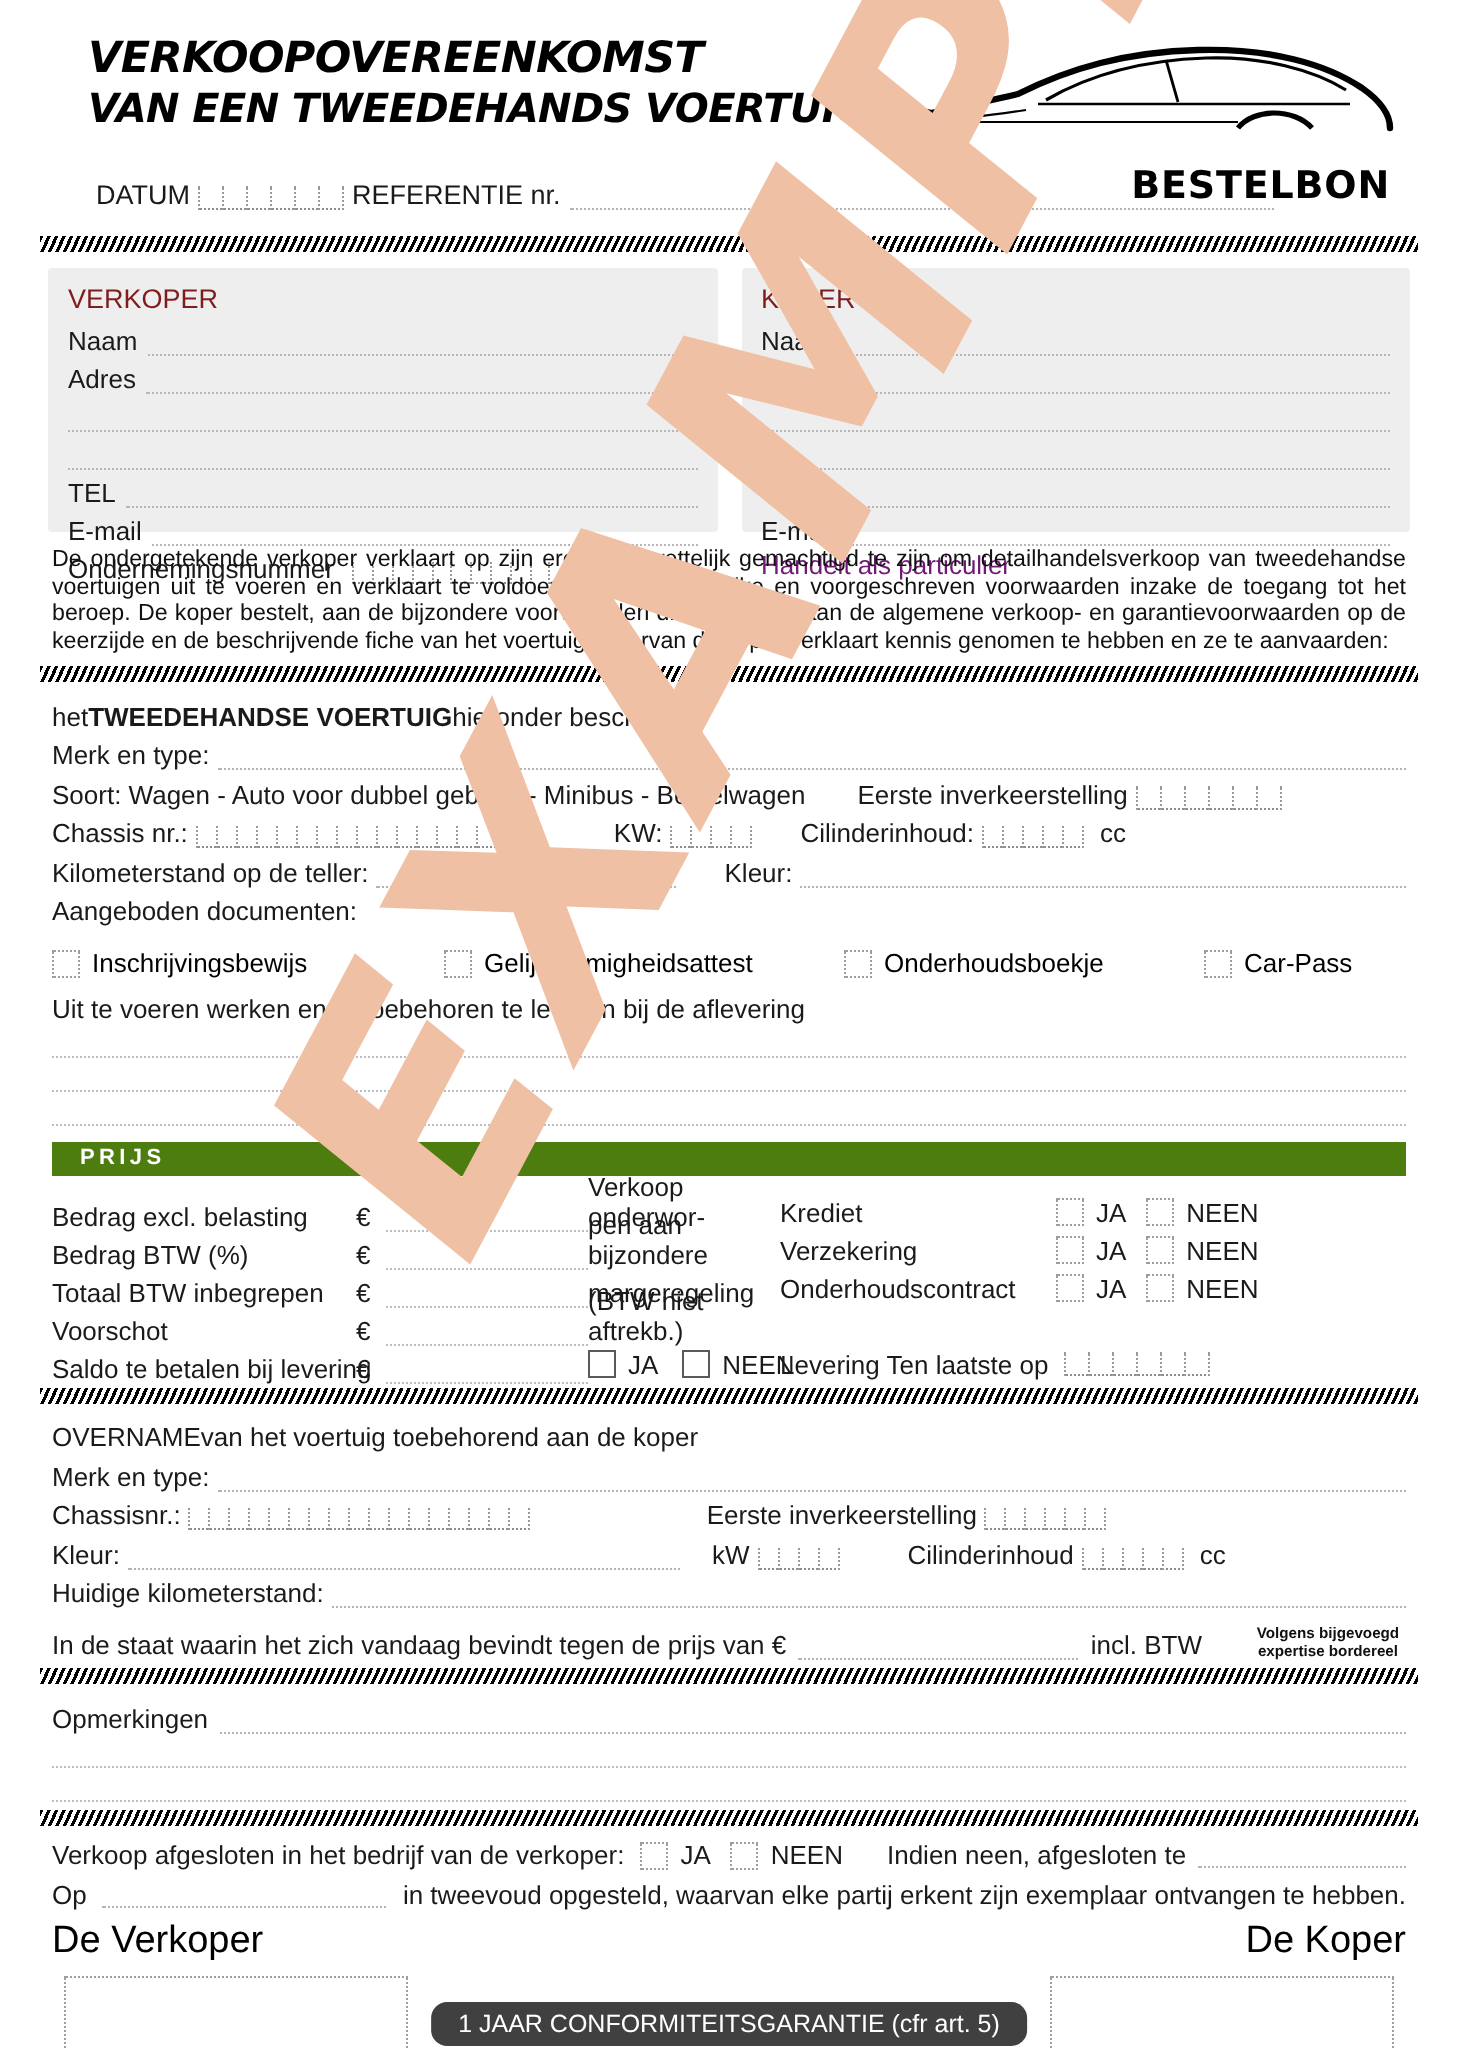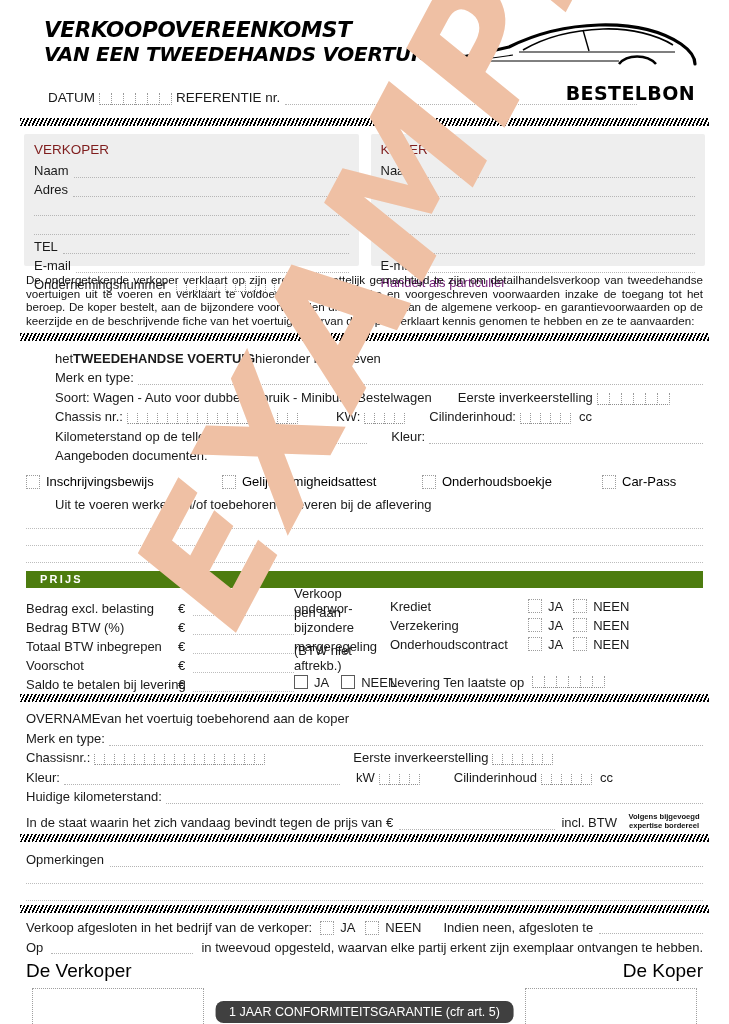--- a/index.html
+++ b/index.html
@@ -81,21 +81,21 @@
   .plain{font-size:13px;color:#701a75;height:19px;line-height:19px;}
 
   
   .legal{
     padding:7px 6px 6px 6px;font-size:11.6px;line-height:13.6px;
     text-align:justify;color:#111;
   }
 
   
   .block{padding:5px 6px 4px 6px;}
-  .vrow{display:flex;align-items:flex-end;height:19.5px;font-size:13px;color:#1a1a1a;margin-left:29px;}
+  .vrow{display:flex;align-items:flex-end;height:19.5px;font-size:13px;color:#1a1a1a;}
   .vrow .t{white-space:nowrap;}
   .vrow .sp{width:8px;flex:0 0 auto;}
   .b{font-weight:700;}
 
   .cbrow{display:flex;align-items:center;height:21px;font-size:13px;margin-top:8px;}
   .cb{
     width:12px;height:12px;border:1px dotted #9d9d9d;background:#fff;
     display:inline-block;margin-right:6px;flex:0 0 auto;
   }
   .cb.solid{border:1px solid #5a5a5a;}
@@ -546,21 +546,21 @@
 
       <div class="orow">
         <span class="t">Huidige kilometerstand:</span>
         <span class="dotline" style="margin-left:4px;"></span>
       </div>
 
       <div class="orow" style="height:26px;">
         <span class="t">In de staat waarin het zich vandaag bevindt tegen de prijs van €</span>
         <span class="dotline" style="margin:0 6px;"></span>
         <span class="t">incl. BTW</span>
-        <span class="small-note" style="margin-left:8px;">Volgens bijgevoegd expertise bordereel</span>
+        <span class="small-note" style="margin-left:24px;">Volgens bijgevoegd expertise bordereel</span>
       </div>
     </div>
 
     <div class="hatch"></div>
 
     <div class="opm">
       <div class="orow">
         <span class="t">Opmerkingen</span>
         <span class="dotline" style="margin-left:6px;"></span>
       </div>

